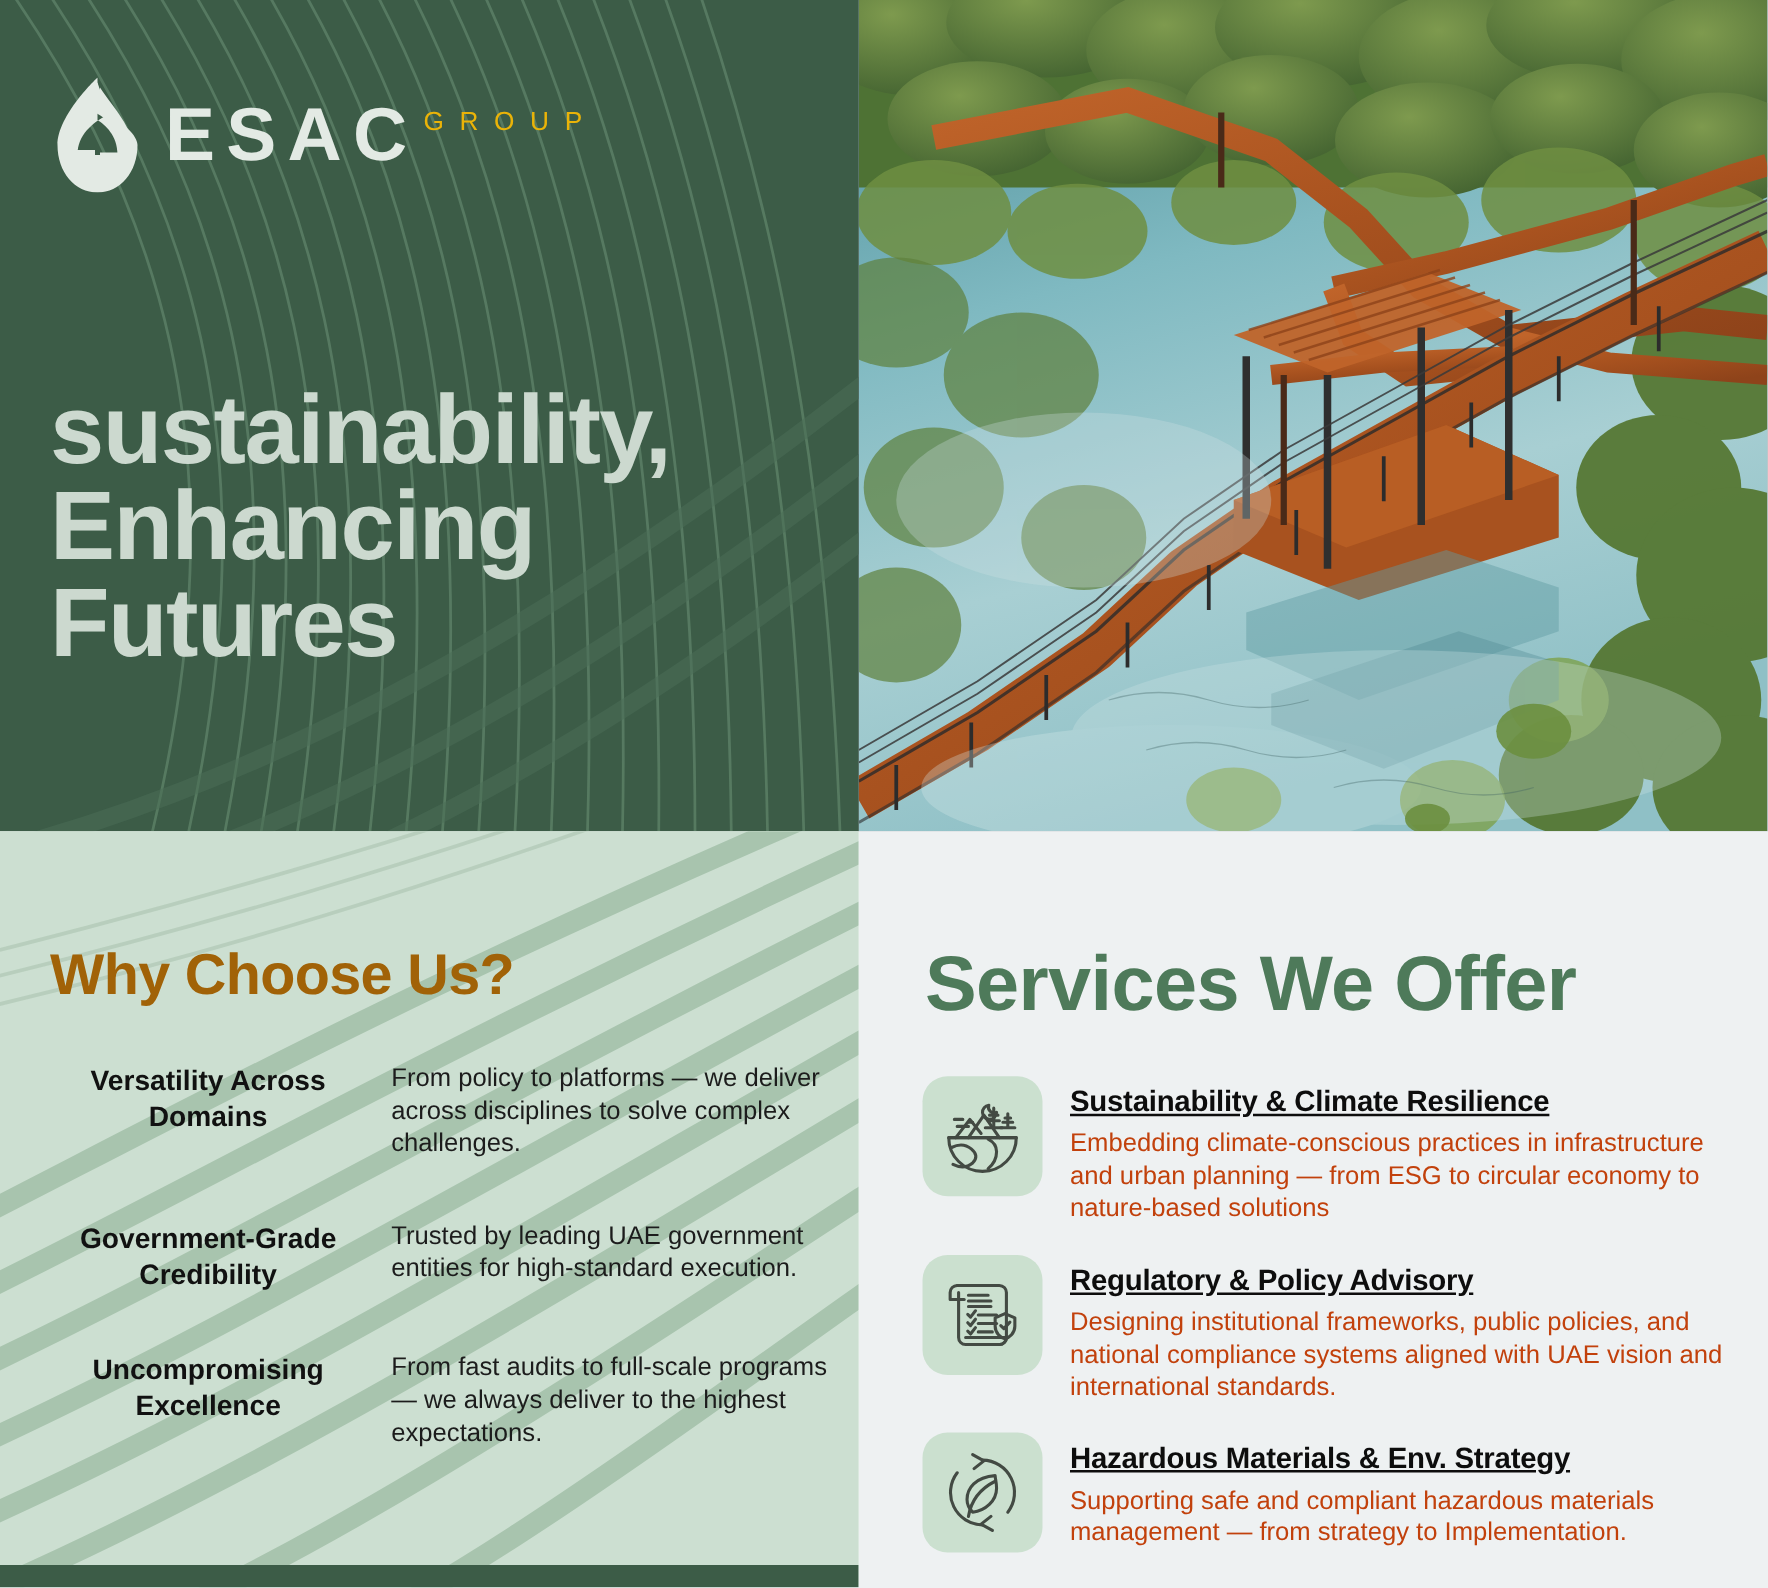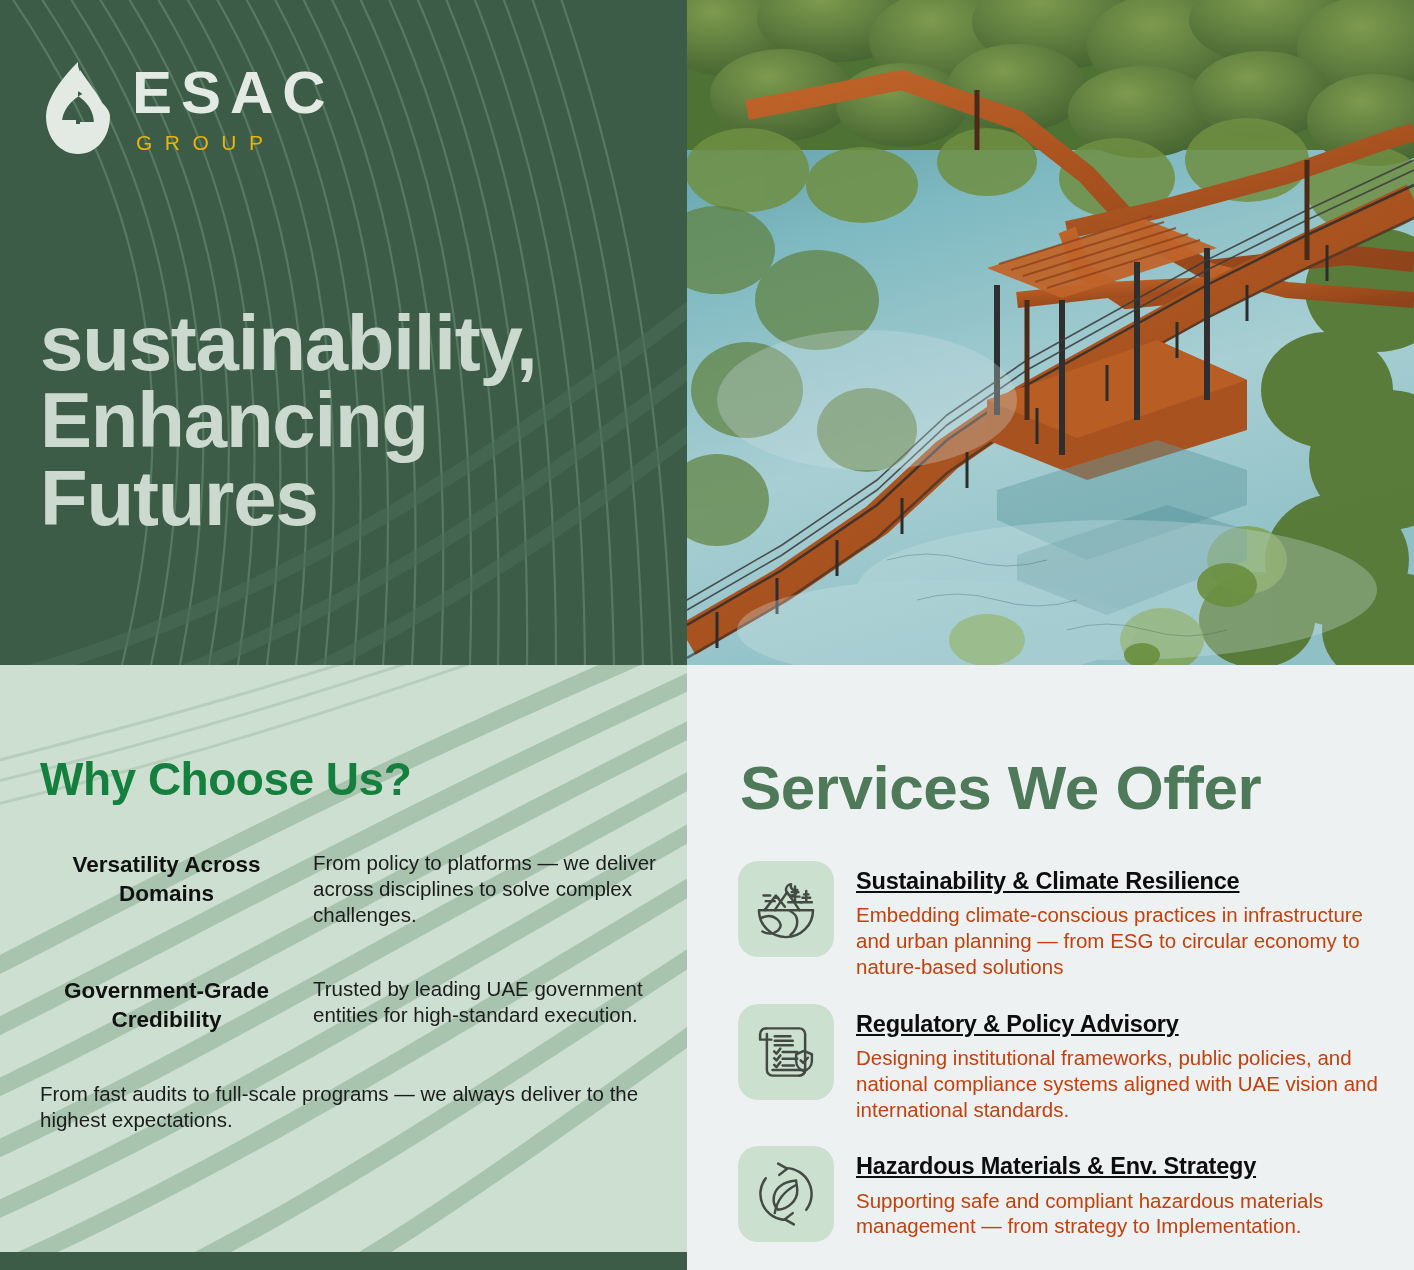--- a/index.html
+++ b/index.html
@@ -17,21 +17,21 @@
     position:absolute; left:0; top:0; width:687px; height:665px;
     background:#3c5c47; overflow:hidden;
   }
   .hero .fan { position:absolute; inset:0; }
 
   .logo-wrap {
     position:absolute; left:44px; top:62px;
     display:flex; align-items:center; gap:20px;
   }
   .logo-mark { width:68px; height:92px; display:block; }
-  .logo-text { display:flex; flex-direction:column; }
+  .logo-text { display:flex; flex-direction:row; }
   .logo-name {
     font-size:60px; font-weight:700; color:#e3eae4;
     letter-spacing:9px; line-height:1; white-space:nowrap;
   }
   .logo-sub {
     font-size:21px; font-weight:400; color:#eab308;
     letter-spacing:12.5px; line-height:1; margin-top:9px; margin-left:4px;
     white-space:nowrap;
   }
 
@@ -54,21 +54,21 @@
     background:#ccdfd1; overflow:hidden;
   }
   .left-panel .arcs { position:absolute; inset:0; }
   .bottom-bar {
     position:absolute; left:0; bottom:0; width:687px; height:18px;
     background:#3c5c47;
   }
 
   .wcu-title {
     position:absolute; left:40px; top:87px;
-    font-size:46px; font-weight:700; color:#15803d; letter-spacing:-0.5px;
+    font-size:46px; font-weight:700; color:#a16207; letter-spacing:-0.5px;
   }
 
   .wcu-list { position:absolute; left:40px; top:185px; width:625px; }
   .wcu-item { display:flex; gap:20px; margin-bottom:47px; }
   .wcu-item:last-child { margin-bottom:0; }
   .wcu-term {
     width:253px; flex:0 0 253px;
     font-size:22.5px; font-weight:700; color:#111; line-height:1.3;text-align:center;
   }
   .wcu-desc {
@@ -319,20 +319,21 @@
     <div class="wcu-list">
       <div class="wcu-item">
         <div class="wcu-term">Versatility Across Domains</div>
         <div class="wcu-desc">From policy to platforms — we deliver across disciplines to solve complex challenges.</div>
       </div>
       <div class="wcu-item">
         <div class="wcu-term">Government-Grade Credibility</div>
         <div class="wcu-desc">Trusted by leading UAE government entities for high-standard execution.</div>
       </div>
       <div class="wcu-item">
+        <div class="wcu-term">Uncompromising Excellence</div>
         <div class="wcu-desc">From fast audits to full-scale programs — we always deliver to the highest expectations.</div>
       </div>
     </div>
 
     <div class="bottom-bar"></div>
   </div>
 
   <div class="right-panel">
     <h2 class="svc-title">Services We Offer</h2>
 

